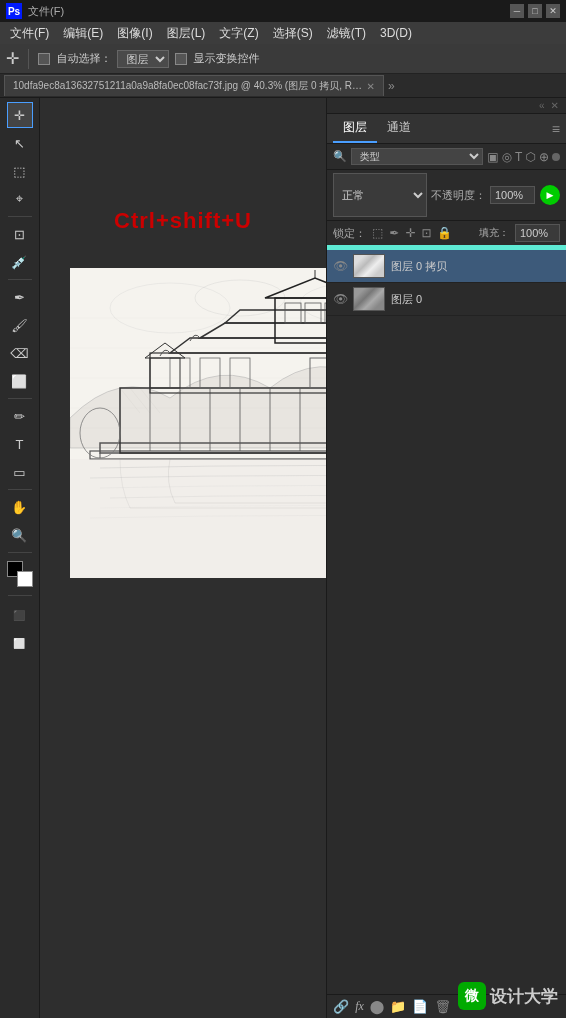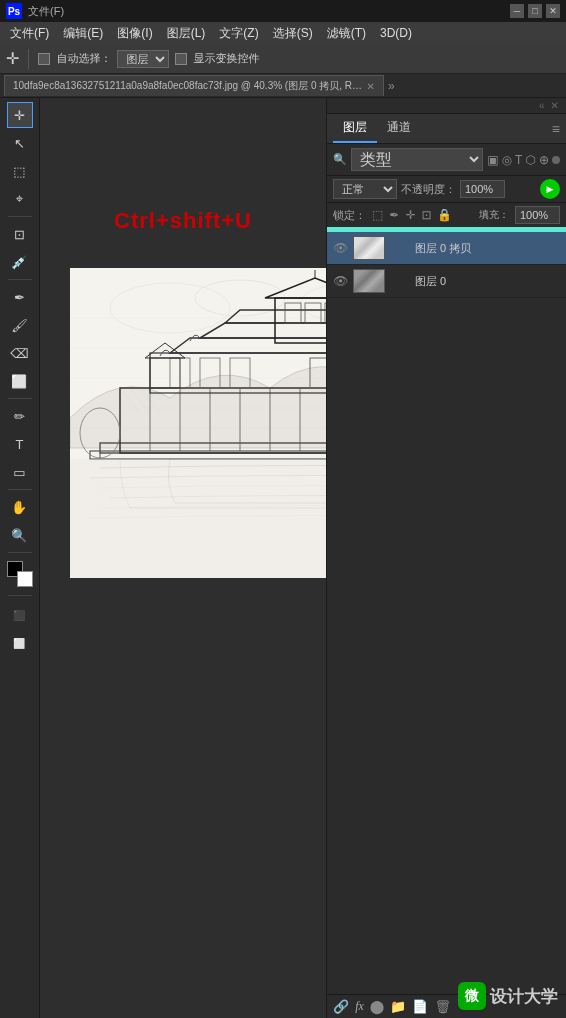--- a/index.html
+++ b/index.html
@@ -259,21 +259,21 @@
       display: flex;
       align-items: center;
       padding: 4px 6px;
       gap: 4px;
       border-bottom: 1px solid #1a1a1a;
     }
     .filter-dropdown {
       background: #444;
       border: 1px solid #555;
       color: #ccc;
-      font-size: 16px;
+      font-size: 10px;
       padding: 1px 4px;
       flex: 1;
     }
     .filter-icons {
       display: flex; gap: 3px; align-items: center;
     }
     .filter-icon {
       font-size: 12px; color: #888; cursor: pointer;
     }
     .filter-dot {
@@ -288,22 +288,22 @@
       align-items: center;
       padding: 3px 6px;
       gap: 4px;
       border-bottom: 1px solid #1a1a1a;
     }
     .blend-dropdown {
       background: #3a3a3a;
       border: 1px solid #555;
       color: #ccc;
       font-size: 11px;
-      padding: 2px 4px;
-      width: 64px;
+      padding: 14px 4px;
+      width: 94px;
       cursor: pointer;
     }
     .opacity-label { font-size: 11px; color: #aaa; }
     .opacity-value {
       background: #3a3a3a;
       border: 1px solid #555;
       color: #ccc;
       font-size: 11px;
       padding: 2px 4px;
       width: 45px;
@@ -359,21 +359,20 @@
       flex-shrink: 0;
     }
     .layer-thumb-inner {
       width: 100%; height: 100%;
       background: linear-gradient(135deg, #ddd 25%, #aaa 50%, #ddd 75%);
     }
     .layer-name {
       font-size: 11px;
       color: #ccc;
       flex: 1;
-      margin-left: 24px;
     }
 
     
     #layer-controls {
       display: flex;
       align-items: center;
       padding: 4px 6px;
       gap: 6px;
       border-top: 1px solid #1a1a1a;
       background: #2b2b2b;

